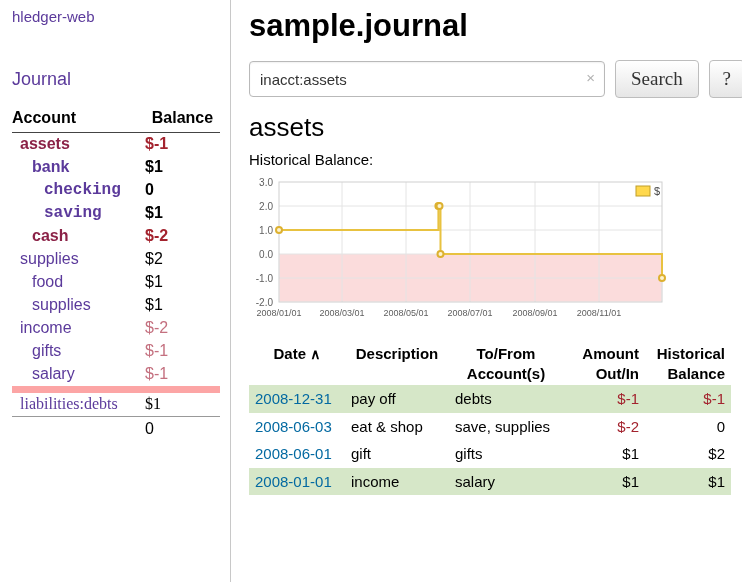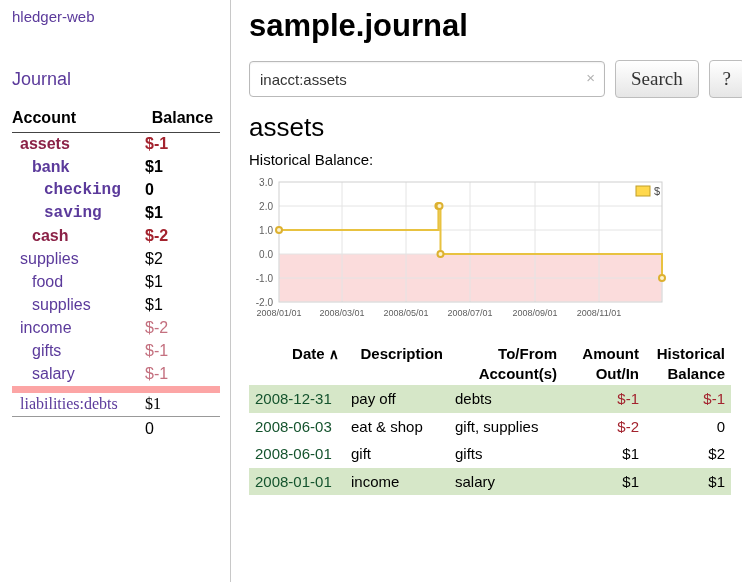--- a/index.html
+++ b/index.html
@@ -59,25 +59,25 @@
   .btn.help { margin-left:auto; width:36px; padding:0; }
   h2 { font-size:26px; font-weight:400; margin:4px 0 8px; }
   .chart-title { font-size:15px; font-weight:normal; margin:4px 0 8px; }
 
   svg.chart { display:block; }
   .tick { font-size:10px; fill:#5e5e5e; }
   .xtick { font-size:9px; fill:#5e5e5e; }
 
   
   table.register { border-collapse:collapse; font-size:15px; margin-top:14px; }
-  table.register th { font-weight:bold; text-align:right; vertical-align:top; padding:2px 6px; line-height:1.3; }
+  table.register th { font-weight:bold; text-align:center; vertical-align:top; padding:2px 6px; line-height:1.3; }
   table.register td { padding:4px 6px; vertical-align:top; line-height:1.3; }
   table.register th.ar, table.register td.ar { text-align:right; }
   tr.stripe { background:#d6e7c8; }
-  a.datelink { color:#14532d; text-decoration:none; }
+  a.datelink { color:#0369a1; text-decoration:none; }
   .sort-caret { font-weight:900; font-size:14px; }
 </style>
 </head>
 <body>
 
 <div class="app">
 
   <aside class="sidebar">
     <a class="brand">hledger-web</a>
     <a class="journal-link">Journal</a>
@@ -234,21 +234,21 @@
         <tr class="stripe">
           <td><a class="datelink">2008-12-31</a></td>
           <td>pay off</td>
           <td>debts</td>
           <td class="ar neg">$-1</td>
           <td class="ar neg">$-1</td>
         </tr>
         <tr>
           <td><a class="datelink">2008-06-03</a></td>
           <td>eat &amp; shop</td>
-          <td>gift, supplies</td>
+          <td>save, supplies</td>
           <td class="ar neg">$-2</td>
           <td class="ar">0</td>
         </tr>
         <tr>
           <td><a class="datelink">2008-06-01</a></td>
           <td>gift</td>
           <td>gifts</td>
           <td class="ar">$1</td>
           <td class="ar">$2</td>
         </tr>

